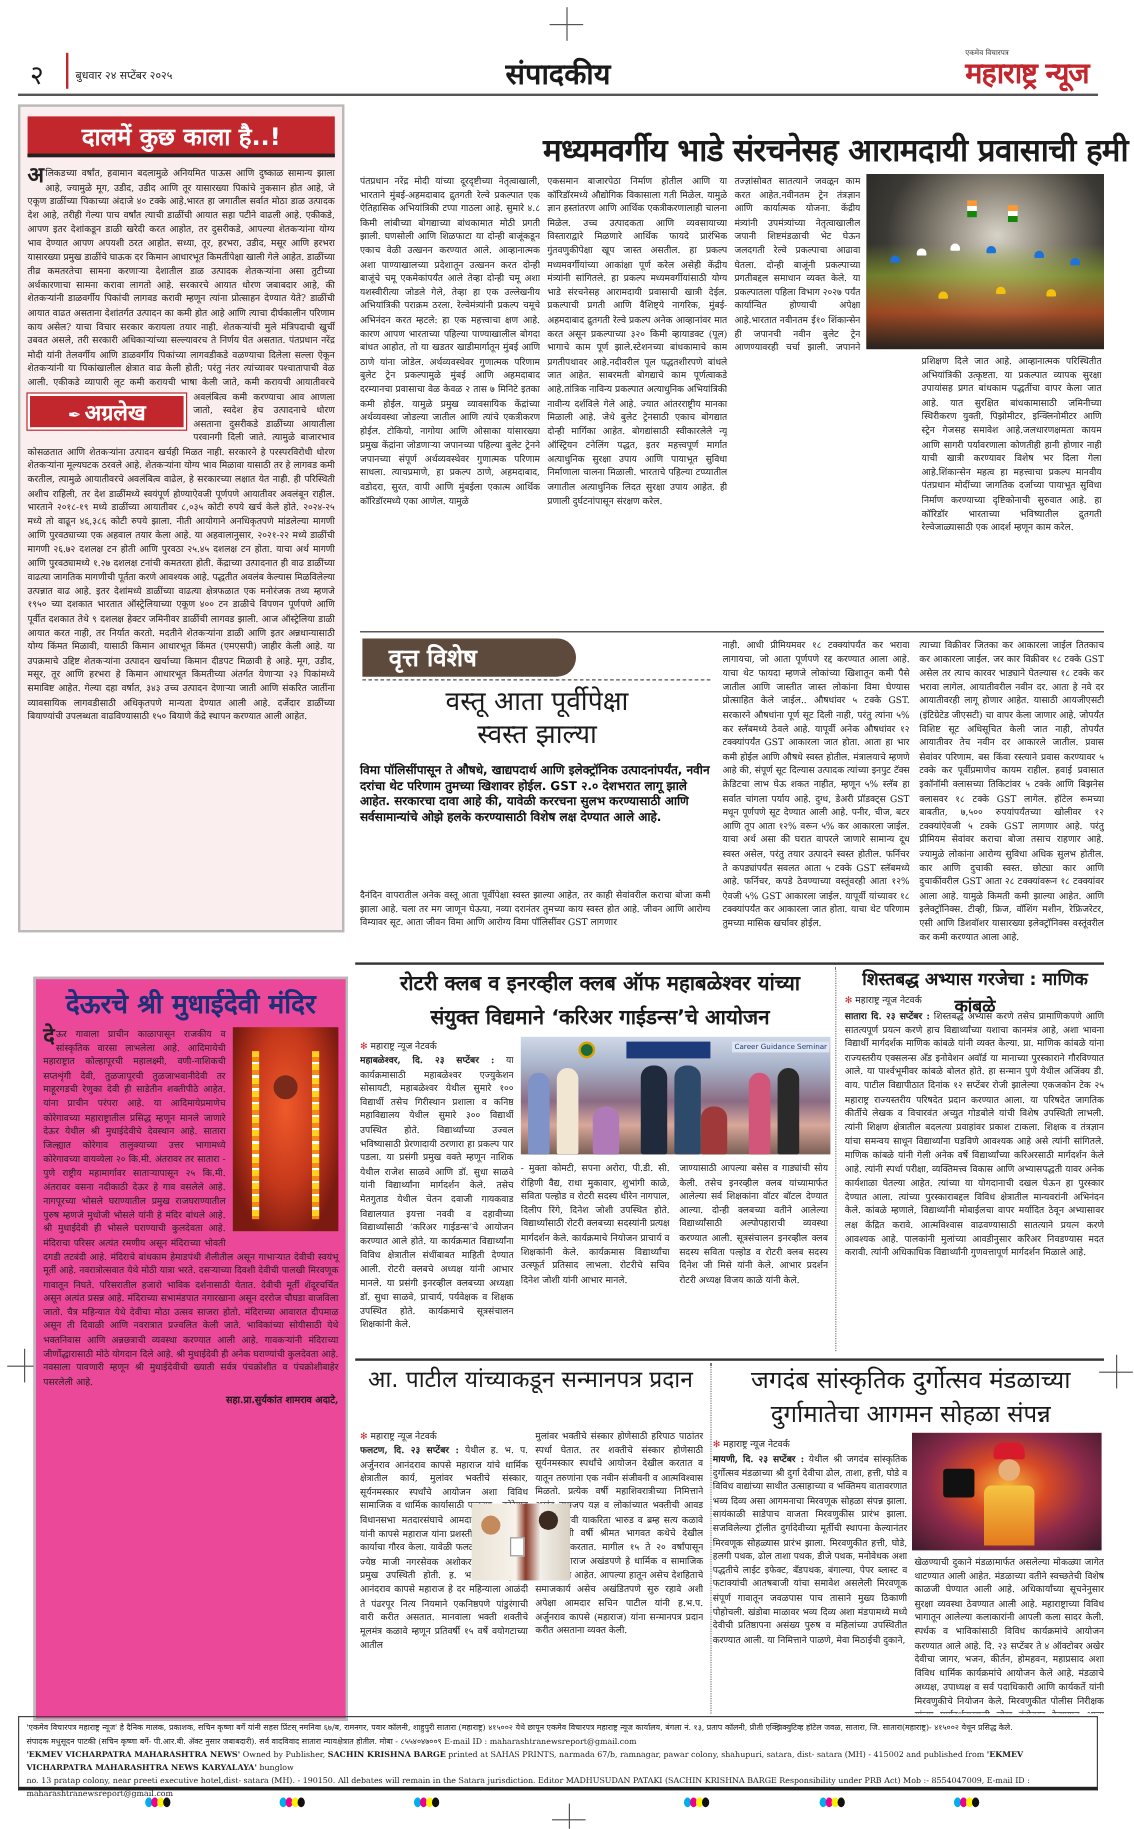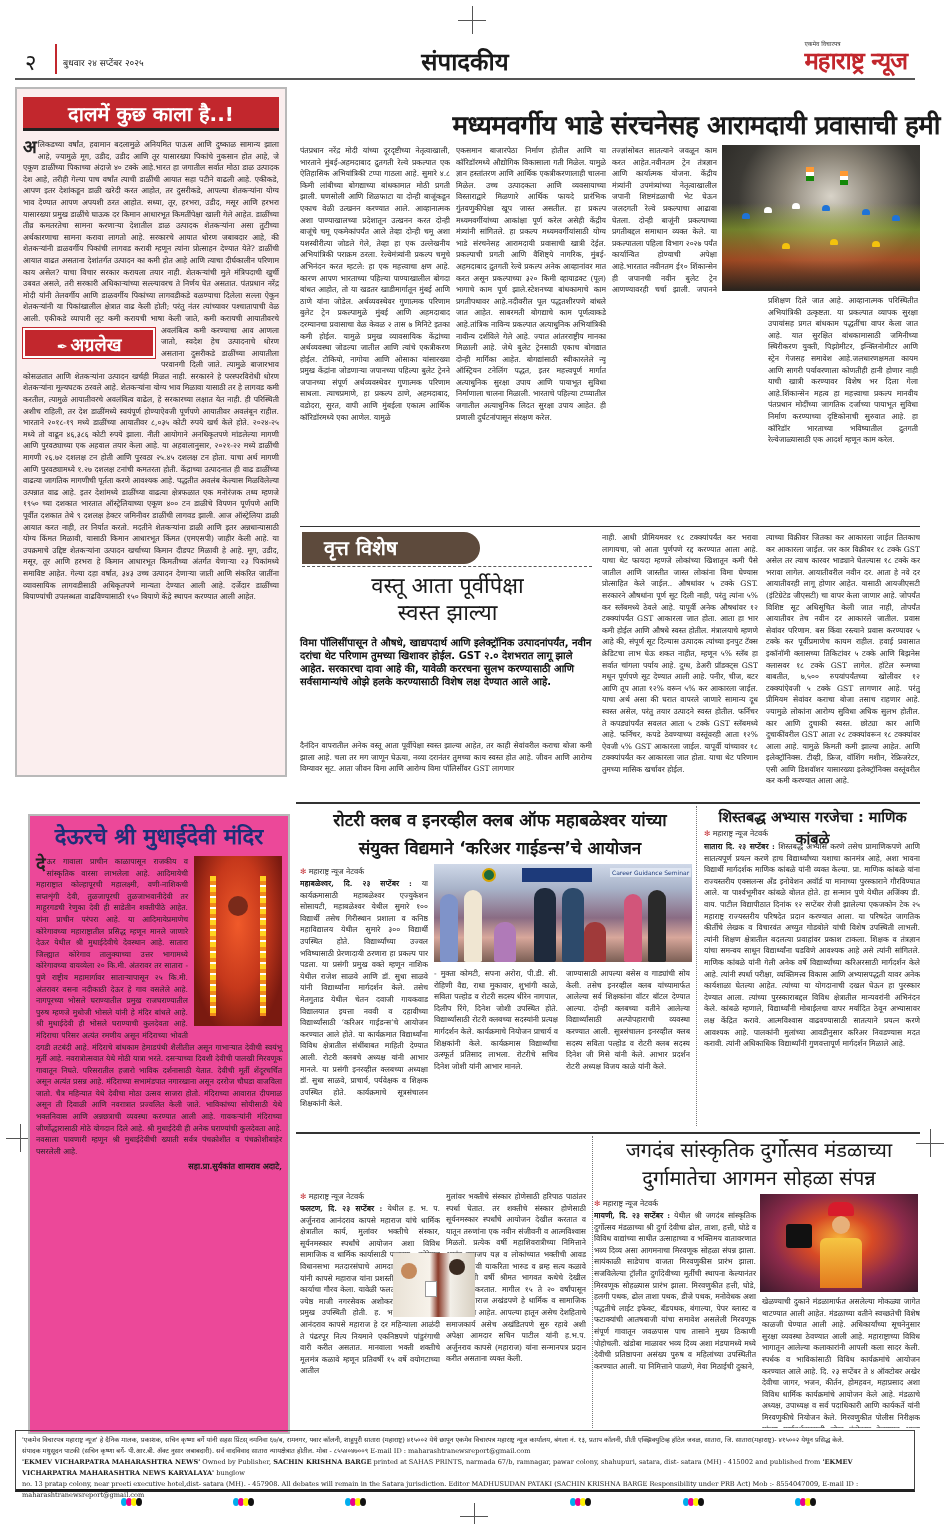--- a/index.html
+++ b/index.html
@@ -176,20 +176,21 @@
 
 <div class="rule-v" style="left:696px; top:806px; height:320px;"></div>
 
 <h2 class="subhead" style="position:absolute; left:700px; top:806px; width:225px; font-size:14.5px; line-height:22px;">शिस्तबद्ध अभ्यास गरजेचा : माणिक कांबळे</h2>
 <div class="byline" style="position:absolute; left:704px; top:828px;"><span class="star">✻ </span><span>महाराष्ट्र न्यूज नेटवर्क</span></div>
 <div class="col" style="left:704px; top:841px; width:216px; height:288px;"><span class="dateline">सातारा दि. २३ सप्टेंबर :</span> <span>शिस्तबद्ध अभ्यास करणे तसेच प्रामाणिकपणे आणि सातत्यपूर्ण प्रयत्न करणे हाच विद्यार्थ्यांच्या यशाचा कानमंत्र आहे, अशा भावना विद्यार्थी मार्गदर्शक माणिक कांबळे यांनी व्यक्त केल्या. प्रा. माणिक कांबळे यांना राज्यस्तरीय एक्सलन्स अँड इनोवेशन अवॉर्ड या मानाच्या पुरस्काराने गौरविण्यात आले. या पार्श्वभूमीवर कांबळे बोलत होते. हा सन्मान पुणे येथील अजिंक्य डी. वाय. पाटील विद्यापीठात दिनांक १२ सप्टेंबर रोजी झालेल्या एकजकोन टेक २५ महाराष्ट्र राज्यस्तरीय परिषदेत प्रदान करण्यात आला. या परिषदेत जागतिक कीर्तीचे लेखक व विचारवंत अच्युत गोडबोले यांची विशेष उपस्थिती लाभली. त्यांनी शिक्षण क्षेत्रातील बदलत्या प्रवाहांवर प्रकाश टाकला. शिक्षक व तंत्रज्ञान यांचा समन्वय साधून विद्यार्थ्यांना घडविणे आवश्यक आहे असे त्यांनी सांगितले. माणिक कांबळे यांनी गेली अनेक वर्षे विद्यार्थ्यांच्या करिअरसाठी मार्गदर्शन केले आहे. त्यांनी स्पर्धा परीक्षा, व्यक्तिमत्त्व विकास आणि अभ्यासपद्धती यावर अनेक कार्यशाळा घेतल्या आहेत. त्यांच्या या योगदानाची दखल घेऊन हा पुरस्कार देण्यात आला. त्यांच्या पुरस्काराबद्दल विविध क्षेत्रातील मान्यवरांनी अभिनंदन केले. कांबळे म्हणाले, विद्यार्थ्यांनी मोबाईलचा वापर मर्यादित ठेवून अभ्यासावर लक्ष केंद्रित करावे. आत्मविश्वास वाढवण्यासाठी सातत्याने प्रयत्न करणे आवश्यक आहे. पालकांनी मुलांच्या आवडीनुसार करिअर निवडण्यास मदत करावी. त्यांनी अधिकाधिक विद्यार्थ्यांनी गुणवत्तापूर्ण मार्गदर्शन मिळाले आहे.</span></div>
 
 <div class="rule-h" style="left:296px; top:1132px; width:624px;"></div>
 
 <div class="subhead" style="position:absolute; left:292px; top:1136px; width:300px;">
+  <div style="font-weight:normal; font-size:19px;">आ. पाटील यांच्याकडून सन्मानपत्र प्रदान</div>
 </div>
 <div class="byline" style="position:absolute; left:300px; top:1191px;"><span class="star">✻ </span><span>महाराष्ट्र न्यूज नेटवर्क</span></div>
 <div class="col" style="left:300px; top:1203px; width:140px; height:222px;"><span class="dateline">फलटण, दि. २३ सप्टेंबर :</span> <span>येथील ह. भ. प. अर्जुनराव आनंदराव कापसे महाराज यांचे धार्मिक क्षेत्रातील कार्य, मुलांवर भक्तीचे संस्कार, सूर्यनमस्कार स्पर्धांचे आयोजन अशा विविध सामाजिक व धार्मिक कार्यासाठी फलटण - कोरेगाव विधानसभा मतदारसंघाचे आमदार सचिन पाटील यांनी कापसे महाराज यांना प्रशस्तीपत्र देऊन त्यांच्या कार्याचा गौरव केला. यावेळी फलटण नगर परिषदेचे ज्येष्ठ माजी नगरसेवक अशोकराव जाधव यांची प्रमुख उपस्थिती होती. ह. भ. प. अर्जुनराव आनंदराव कापसे महाराज हे दर महिन्याला आळंदी ते पंढरपूर नित्य नियमाने एकनिष्ठपणे पांडुरंगाची वारी करीत असतात. मानवाला भक्ती शक्तीचे मूलमंत्र कळावे म्हणून प्रतिवर्षी १५ वर्षे वयोगटाच्या आतील</span></div>
 <div class="col" style="left:446px; top:1191px; width:140px; height:234px;">मुलांवर भक्तीचे संस्कार होणेसाठी हरिपाठ पाठांतर स्पर्धा घेतात. तर शक्तीचे संस्कार होणेसाठी सूर्यनमस्कार स्पर्धांचे आयोजन देखील करतात व यातून तरुणांना एक नवीन संजीवनी व आत्मविश्वास मिळतो. प्रत्येक वर्षी महाशिवरात्रीच्या निमित्ताने अखंड नामजप यज्ञ व लोकांच्यात भक्तीची आवड निर्माण व्हावी याकरिता भारुड व ब्रम्ह सत्य कळावे म्हणून वृती वर्षी श्रीमत भागवत कथेचे देखील आयोजन करतात. मागील १५ ते २० वर्षांपासून कापसे महाराज अखंडपणे हे धार्मिक व सामाजिक कार्य करीत आहेत. आपल्या हातून असेच देशहिताचे समाजकार्य असेच अखंडितपणे सुरु रहावे अशी अपेक्षा आमदार सचिन पाटील यांनी ह.भ.प. अर्जुनराव कापसे (महाराज) यांना सन्मानपत्र प्रदान करीत असताना व्यक्त केली.</div>
 <div class="photo" style="left:393px; top:1253px; width:82px; height:64px; background:linear-gradient(90deg,#e9e2d6 0%,#f7f2ea 45%,#8a3b2a 55%,#f2efe8 70%,#d8d0c2 100%);">
   <span style="position:absolute; left:8px; top:10px; width:16px; height:16px; border-radius:50%; background:#c58a5c;"></span>
   <span style="position:absolute; left:56px; top:6px; width:16px; height:16px; border-radius:50%; background:#3a2a20;"></span>
   <span style="position:absolute; left:32px; top:28px; width:12px; height:16px; background:#fff; border:1px solid #999;"></span>
 </div>
 
@@ -208,21 +209,21 @@
   <span style="position:absolute; left:60px; top:44px; width:42px; height:50px; background:linear-gradient(180deg,#f5c542,#e4791d); border-radius:6px 6px 0 0;"></span>
 </div>
 <div class="col" style="left:762px; top:1296px; width:158px; height:132px;">खेळण्याची दुकाने मंडळामार्फत असलेल्या मोकळ्या जागेत थाटण्यात आली आहेत. मंडळाच्या वतीने स्वच्छतेची विशेष काळजी घेण्यात आली आहे. अधिकार्यांच्या सूचनेनुसार सुरक्षा व्यवस्था ठेवण्यात आली आहे. महाराष्ट्राच्या विविध भागातून आलेल्या कलाकारांनी आपली कला सादर केली. स्पर्धक व भाविकांसाठी विविध कार्यक्रमांचे आयोजन करण्यात आले आहे. दि. २३ सप्टेंबर ते ४ ऑक्टोबर अखेर देवीचा जागर, भजन, कीर्तन, होमहवन, महाप्रसाद अशा विविध धार्मिक कार्यक्रमांचे आयोजन केले आहे. मंडळाचे अध्यक्ष, उपाध्यक्ष व सर्व पदाधिकारी आणि कार्यकर्ते यांनी मिरवणुकीचे नियोजन केले. मिरवणुकीत पोलीस निरीक्षक यांच्या मार्गदर्शनाखाली चोख बंदोबस्त ठेवण्यात आला होता.</div>
 
 <footer class="footer">
   <div>'एकमेव विचारपत्र महाराष्ट्र न्यूज' हे दैनिक मालक, प्रकाशक, सचिन कृष्णा बर्गे यांनी सहस प्रिंटस् नमनिवा ६७/ब, रामनगर, पवार कॉलनी, शाहुपुरी सातारा (महाराष्ट्र) ४१५००२ येथे छापून एकमेव विचारपत्र महाराष्ट्र न्यूज कार्यालय, बंगला नं. १३, प्रताप कॉलनी, प्रीती एक्झिक्युटिव्ह हॉटेल जवळ, सातारा, जि. सातारा(महाराष्ट्र)- ४१५००२ येथून प्रसिद्ध केले.</div>
   <div>संपादक मधुसूदन पाटकी (सचिन कृष्णा बर्गे- पी.आर.बी. ॲक्ट नुसार जबाबदारी). सर्व वादविवाद सातारा न्यायक्षेत्रात होतील. मोबा - ८५५४०४७००९ E-mail ID : maharashtranewsreport@gmail.com</div>
   <div>
     <b>'EKMEV VICHARPATRA MAHARASHTRA NEWS'</b><span> Owned by Publisher, </span><b>SACHIN KRISHNA BARGE</b><span> printed at SAHAS PRINTS, narmada 67/b, ramnagar, pawar colony, shahupuri, satara, dist- satara (MH) - 415002 and published from </span><b>'EKMEV VICHARPATRA MAHARASHTRA NEWS KARYALAYA'</b><span> bunglow</span>
   </div>
-  <div>no. 13 pratap colony, near preeti executive hotel,dist- satara (MH). - 457908. All debates will remain in the Satara jurisdiction. Editor MADHUSUDAN PATAKI (SACHIN KRISHNA BARGE Responsibility under PRB Act) Mob :- 8554047009, E-mail ID : maharashtranewsreport@gmail.com</div>
+  <div>no. 13 pratap colony, near preeti executive hotel,dist- satara (MH). - 190150. All debates will remain in the Satara jurisdiction. Editor MADHUSUDAN PATAKI (SACHIN KRISHNA BARGE Responsibility under PRB Act) Mob :- 8554047009, E-mail ID : maharashtranewsreport@gmail.com</div>
 </footer>
 
 <div class="cmyk" style="left:121px;">
     <span class="dot" style="background:#00aeef"></span>
     <span class="dot" style="background:#ec008c"></span>
     <span class="dot" style="background:#fff200"></span>
     <span class="dot" style="background:#111"></span>
   </div>
 <div class="cmyk" style="left:233px;">
     <span class="dot" style="background:#00aeef"></span>

